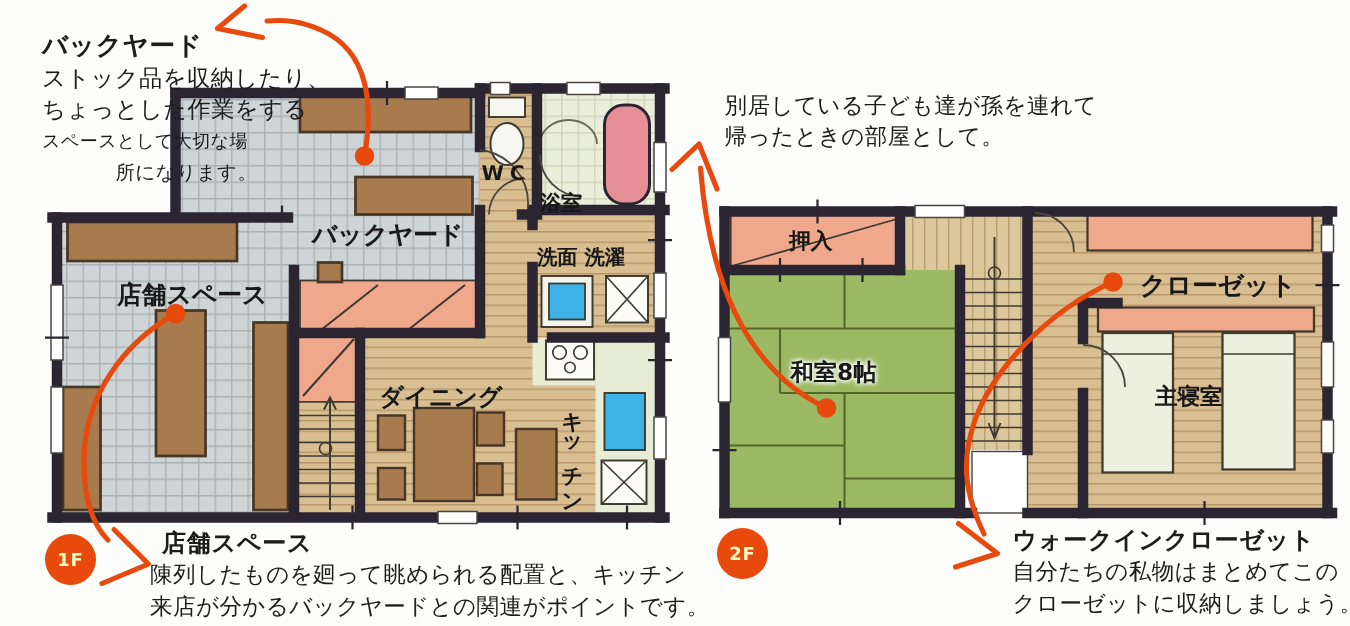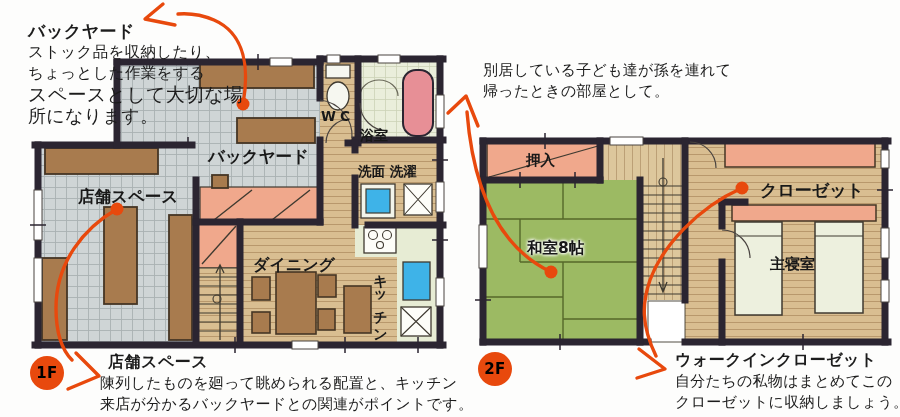--- a/index.html
+++ b/index.html
@@ -12,21 +12,21 @@
     font-family:"DejaVu Sans","Liberation Sans",sans-serif;color:var(--text);
     overflow:hidden;
   }
   #plan-svg{position:absolute;left:0;top:0;}
   .note{position:absolute;}
   .note-title{font-weight:bold;font-size:16px;line-height:22px;letter-spacing:.5px;}
   .note-title.big{font-size:17px;}
   .note-line{font-size:15px;line-height:21px;letter-spacing:.3px;white-space:nowrap;}
   .badge{
     position:absolute;width:34px;height:34px;border-radius:50%;
-    background:var(--accent);color:#000000;font-weight:bold;font-size:15px;
+    background:var(--accent);color:#fef9c3;font-weight:bold;font-size:12px;
     display:flex;align-items:center;justify-content:center;letter-spacing:.5px;
   }
   .room-label{position:absolute;font-weight:bold;color:#181818;white-space:nowrap;}
   .halo{text-shadow:0 0 3px #fff,0 0 3px #fff,0 0 4px #fff;}
   .vtext{writing-mode:vertical-rl;letter-spacing:2px;}
 </style>
 </head>
 <body>
 
 <svg id="plan-svg" width="900" height="417" viewBox="0 0 900 417">
@@ -240,22 +240,22 @@
       <path d="M639,349 L665,369 L637,378"></path>
       <circle cx="742" cy="188" r="6.5" fill="#e8490d" stroke="none"></circle>
     </g>
   </g>
 </svg>
 
 <div class="note" style="left:28px;top:20px;">
   <div class="note-title big">バックヤード</div>
   <div class="note-line" style="font-size:15.5px;">ストック品を収納したり、</div>
   <div class="note-line" style="font-size:15.5px;">ちょっとした作業をする</div>
-  <div class="note-line" style="font-size:19px;">スペースとして大切な場</div>
-  <div class="note-line" style="font-size:18px;">所になります。</div>
+  <div class="note-line" style="font-size:12px;">スペースとして大切な場</div>
+  <div class="note-line" style="font-size:13px;text-align:center;">所になります。</div>
 </div>
 
 <div class="note" style="left:100px;top:351px;">
   <div class="note-title" style="margin-left:8px;">店舗スペース</div>
   <div class="note-line">陳列したものを廻って眺められる配置と、キッチン</div>
   <div class="note-line">来店が分かるバックヤードとの関連がポイントです。</div>
 </div>
 
 <div class="note" style="left:483px;top:60px;">
   <div class="note-line">別居している子ども達が孫を連れて</div>

